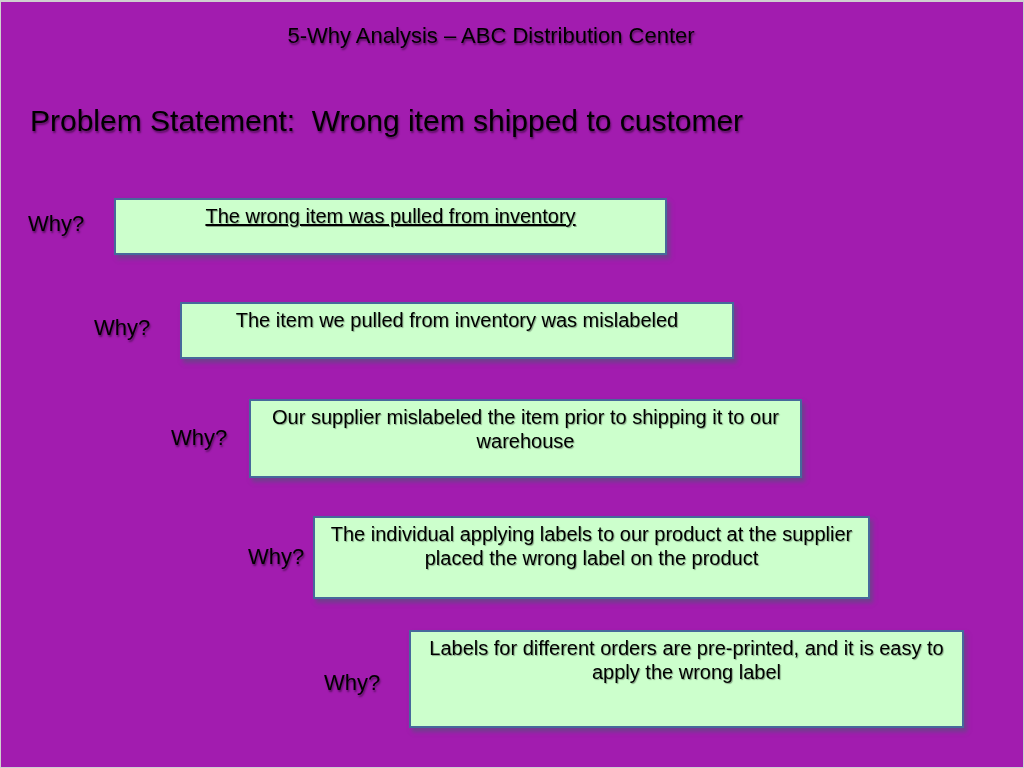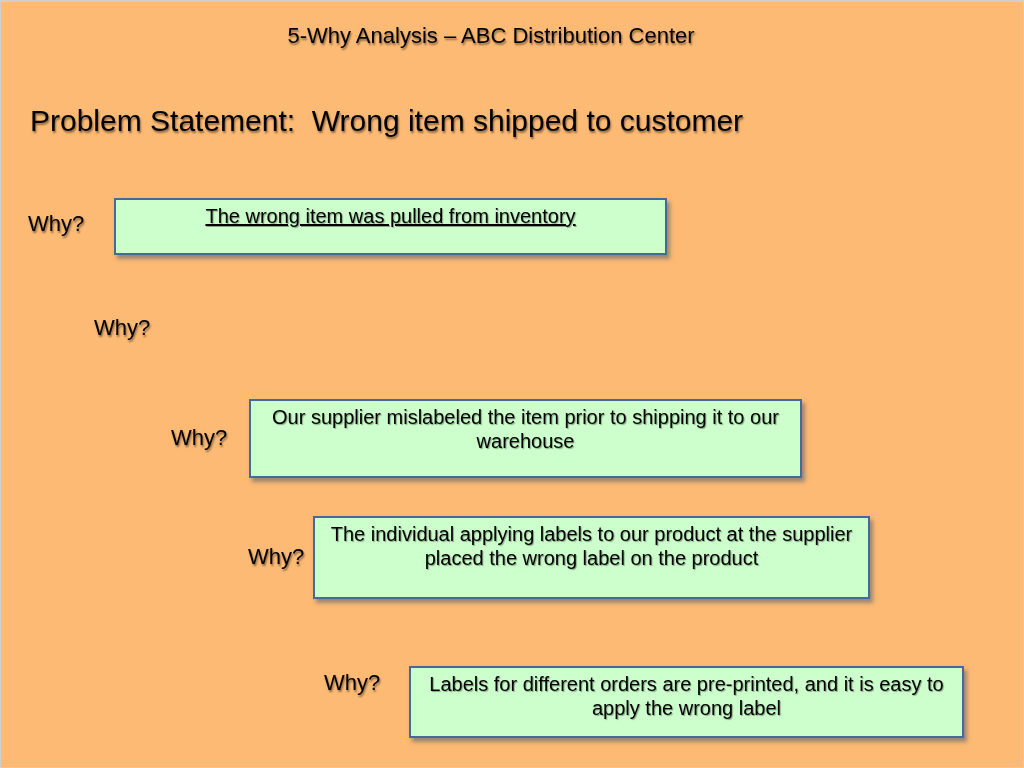--- a/index.html
+++ b/index.html
@@ -4,21 +4,21 @@
 <style>
   html, body {
     margin: 0;
     padding: 0;
     background: #ffffff;
   }
   .slide {
     position: relative;
     width: 1024px;
     height: 768px;
-    background: #fdba74;
+    background: #a21caf;
     border: 1px solid #cfcfcf;
     border-top-width: 2px;
     box-sizing: border-box;
     font-family: "Liberation Sans", "DejaVu Sans", sans-serif;
     color: #000000;
     overflow: hidden;
   }
   .slide-title {
     position: absolute;
     left: 0;
@@ -60,35 +60,36 @@
   .why-1 { left: 27px;  top: 209px; }
   .why-2 { left: 93px;  top: 313px; }
   .why-3 { left: 170px; top: 423px; }
   .why-4 { left: 247px; top: 542px; }
   .why-5 { left: 323px; top: 668px; }
 
   .box-1 { left: 113px; top: 196px; width: 553px; height: 57px; text-decoration: underline; }
   .box-2 { left: 179px; top: 300px; width: 554px; height: 57px; }
   .box-3 { left: 248px; top: 397px; width: 553px; height: 79px; }
   .box-4 { left: 312px; top: 514px; width: 557px; height: 83px; }
-  .box-5 { left: 408px; top: 664px; width: 555px; height: 72px; text-align: center; }
+  .box-5 { left: 408px; top: 628px; width: 555px; height: 98px; text-align: center; }
 </style>
 </head>
 <body>
 
 <div class="slide">
 
   <div class="slide-title">5-Why Analysis – ABC Distribution Center</div>
 
   <div class="problem-statement">Problem Statement:  Wrong item shipped to customer</div>
 
   <div class="why-label why-1">Why?</div>
   <div class="answer-box box-1">The wrong item was pulled from inventory</div>
 
   <div class="why-label why-2">Why?</div>
+  <div class="answer-box box-2">The item we pulled from inventory was mislabeled</div>
 
   <div class="why-label why-3">Why?</div>
   <div class="answer-box box-3">Our supplier mislabeled the item prior to shipping it to our warehouse</div>
 
   <div class="why-label why-4">Why?</div>
   <div class="answer-box box-4">The individual applying labels to our product at the supplier placed the wrong label on the product</div>
 
   <div class="why-label why-5">Why?</div>
   <div class="answer-box box-5">Labels for different orders are pre-printed, and it is easy to apply the wrong label</div>
 

